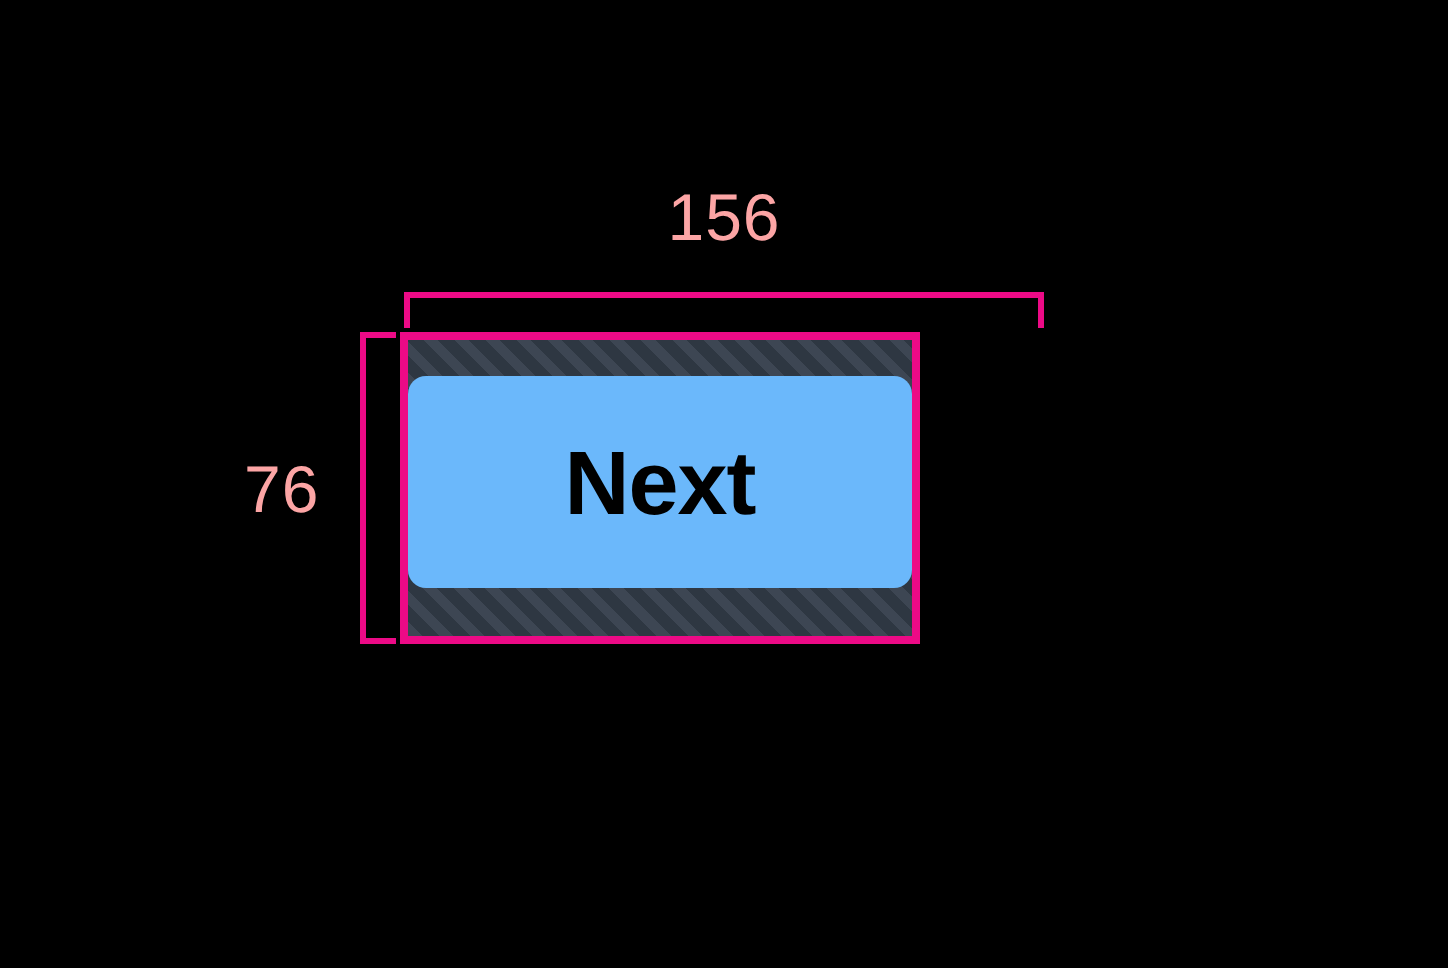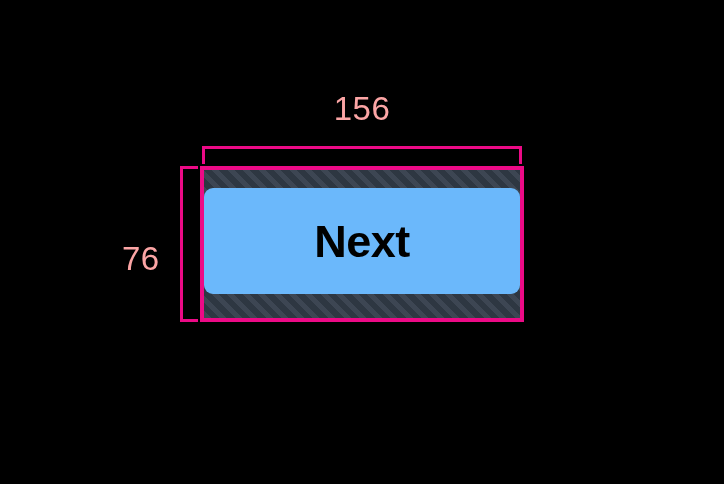--- a/index.html
+++ b/index.html
@@ -34,21 +34,21 @@
   }
   #label-width-inner {
     position: absolute;
     left: 362px;
     top: 92px;
     font-size: 33px;
     transform: translateX(-50%);
   }
   #label-height {
     left: 122px;
-    top: 242px;
+    top: 228px;
     font-size: 33px;
   }
 
   
   
   #bracket-top {
     position: absolute;
     left: 202px;
     top: 146px;
     width: 320px;
@@ -69,21 +69,21 @@
     border-top: 3px solid #ec0a86;
     border-bottom: 3px solid #ec0a86;
     box-sizing: border-box;
   }
 
   
   #selection-outline {
     position: absolute;
     left: 200px;
     top: 166px;
-    width: 324px;
+    width: 260px;
     height: 156px;
     border: 4px solid #ec0a86;
     box-sizing: border-box;
     padding: 0;
   }
 
   
   #element-bounds {
     position: absolute;
     left: 0;

